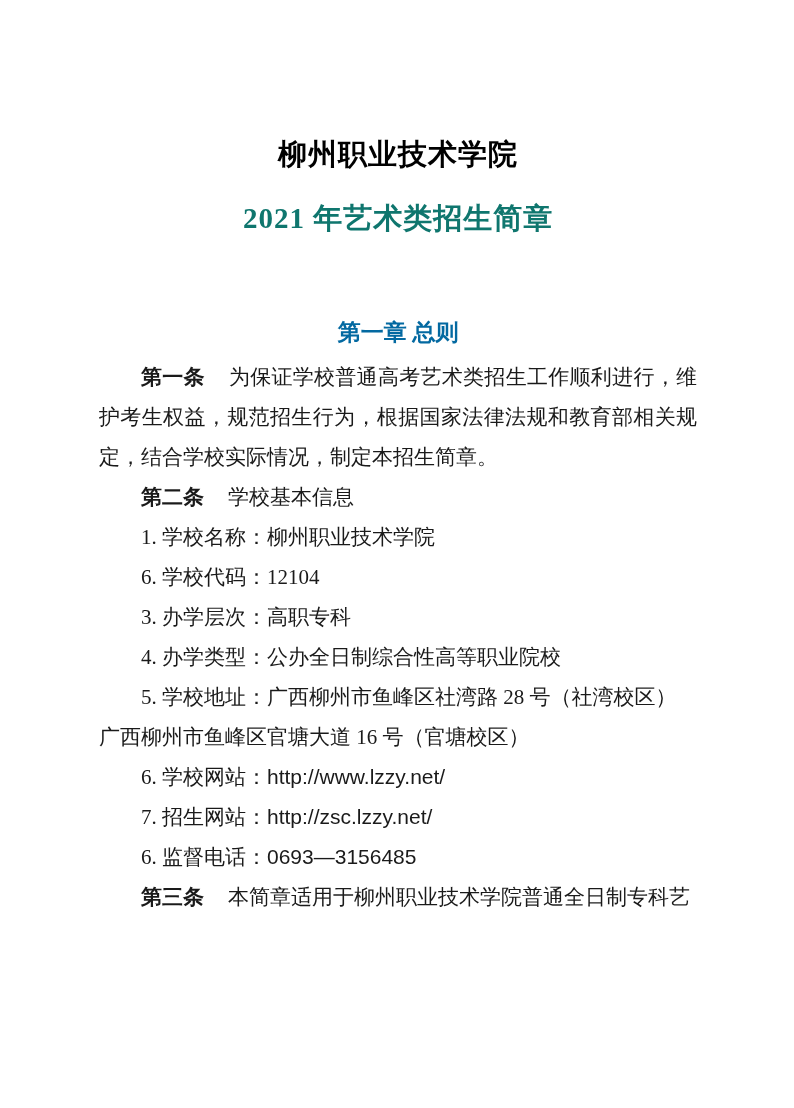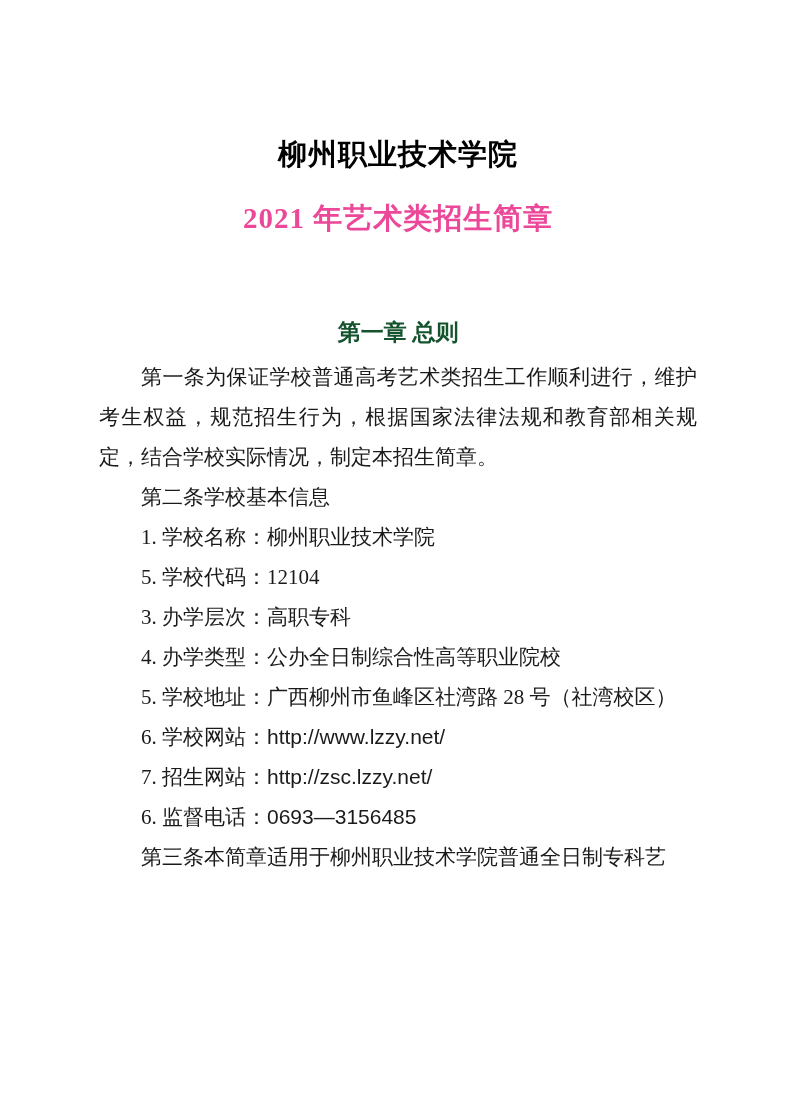--- a/index.html
+++ b/index.html
@@ -27,48 +27,48 @@
     text-align: center;
     color: #000000;
     letter-spacing: 1px;
   }
   .doc-subtitle {
     margin: 32px 0 0 0;
     font-size: 29px;
     line-height: 32px;
     font-weight: bold;
     text-align: center;
-    color: #ec4899;
+    color: #0f766e;
     letter-spacing: 1px;
   }
   .chapter-heading {
     margin: 87px 0 0 0;
     font-size: 23px;
     line-height: 24px;
     font-weight: bold;
     text-align: center;
-    color: #14532d;
+    color: #0369a1;
   }
   .doc-body {
     margin-top: 12px;
     font-size: 21px;
     line-height: 40px;
     text-align: justify;
   }
   .doc-body p {
     margin: 0;
     padding: 0;
     text-indent: 42px;
   }
   .doc-body p.no-indent {
     text-indent: 0;
   }
   .art-label {
-    font-weight: normal;
-    margin-right: 0;
+    font-weight: bold;
+    margin-right: 24px;
   }
   .v-sans {
     font-family: Liberation Sans, sans-serif;
   }
 </style>
 </head>
 <body>
 
 <div class="page">
 
@@ -86,35 +86,38 @@
 
     <p>
       <span class="art-label">第二条</span><span>学校基本信息</span>
     </p>
 
     <p>
       <span>1. 学校名称：</span><span>柳州职业技术学院</span>
     </p>
 
     <p>
-      <span>5. 学校代码：</span><span>12104</span>
+      <span>6. 学校代码：</span><span>12104</span>
     </p>
 
     <p>
       <span>3. 办学层次：</span><span>高职专科</span>
     </p>
 
     <p>
       <span>4. 办学类型：</span><span>公办全日制综合性高等职业院校</span>
     </p>
 
     <p>
       <span>5. 学校地址：</span><span>广西柳州市鱼峰区社湾路 28 号（社湾校区）</span>
     </p>
 
+    <p class="no-indent">
+      <span>广西柳州市鱼峰区官塘大道 16 号（官塘校区）</span>
+    </p>
 
     <p>
       <span>6. 学校网站：</span><span class="v-sans">http://www.lzzy.net/</span>
     </p>
 
     <p>
       <span>7. 招生网站：</span><span class="v-sans">http://zsc.lzzy.net/</span>
     </p>
 
 

